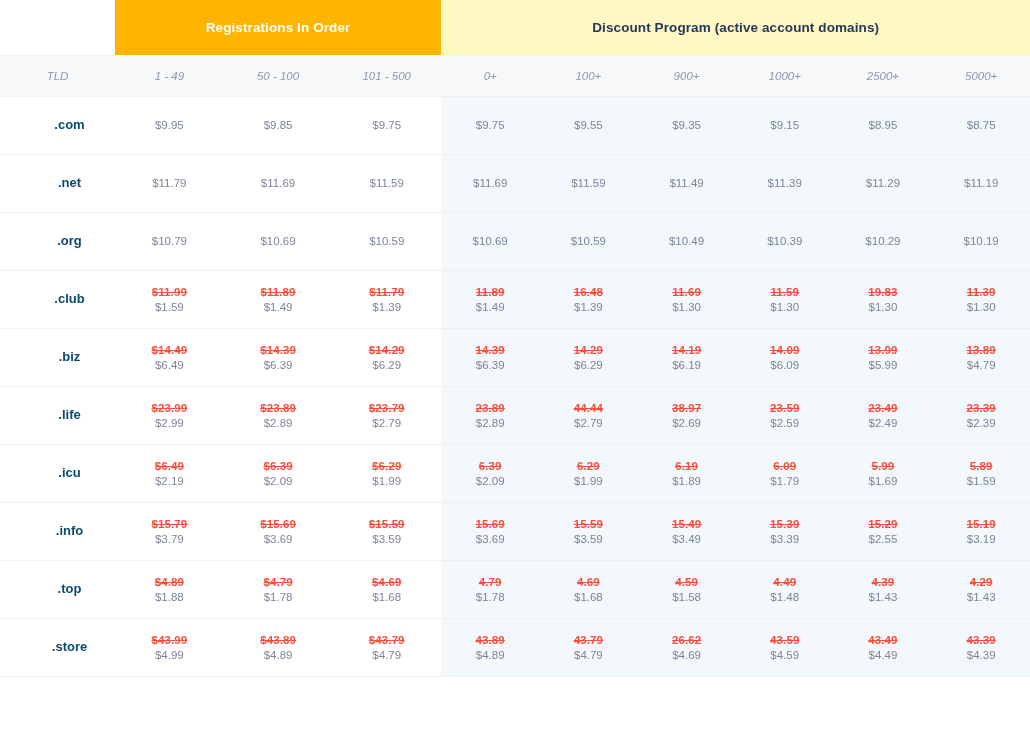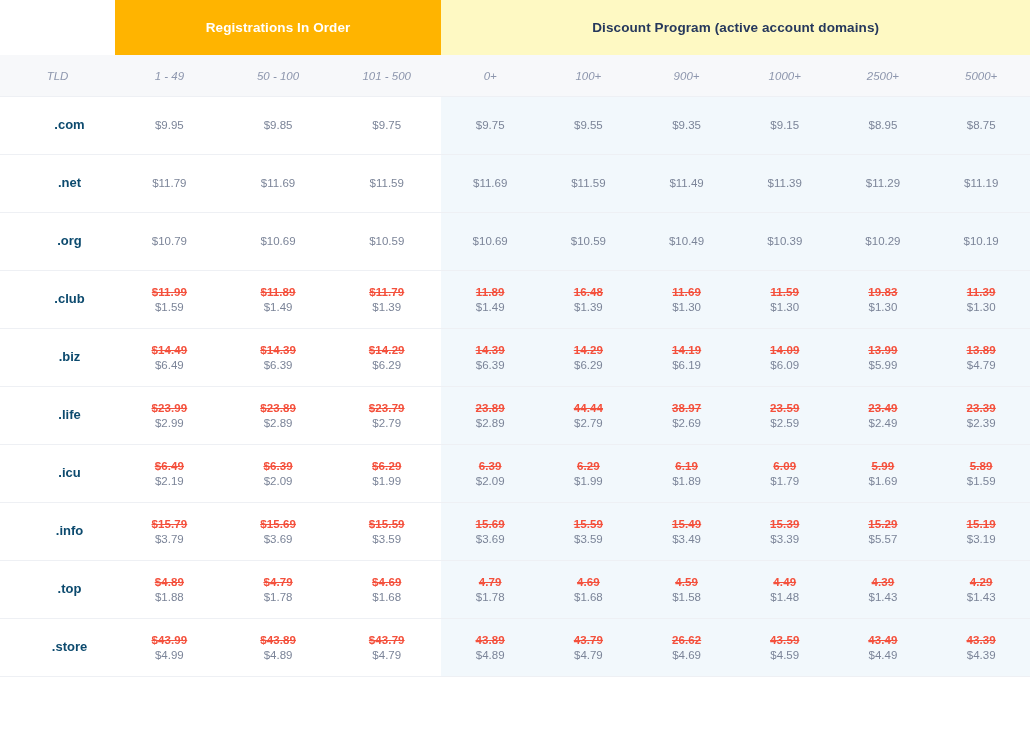--- a/index.html
+++ b/index.html
@@ -397,21 +397,21 @@
         <td class="disc-cell">
           <span class="price-old">15.49</span>
           <span class="price-new">$3.49</span>
         </td>
         <td class="disc-cell">
           <span class="price-old">15.39</span>
           <span class="price-new">$3.39</span>
         </td>
         <td class="disc-cell">
           <span class="price-old">15.29</span>
-          <span class="price-new">$5.57</span>
+          <span class="price-new">$2.55</span>
         </td>
         <td class="disc-cell">
           <span class="price-old">15.19</span>
           <span class="price-new">$3.19</span>
         </td>
       </tr>
       <tr>
         <td class="tld-cell">.top</td>
         <td>
           <span class="price-old">$4.89</span>

